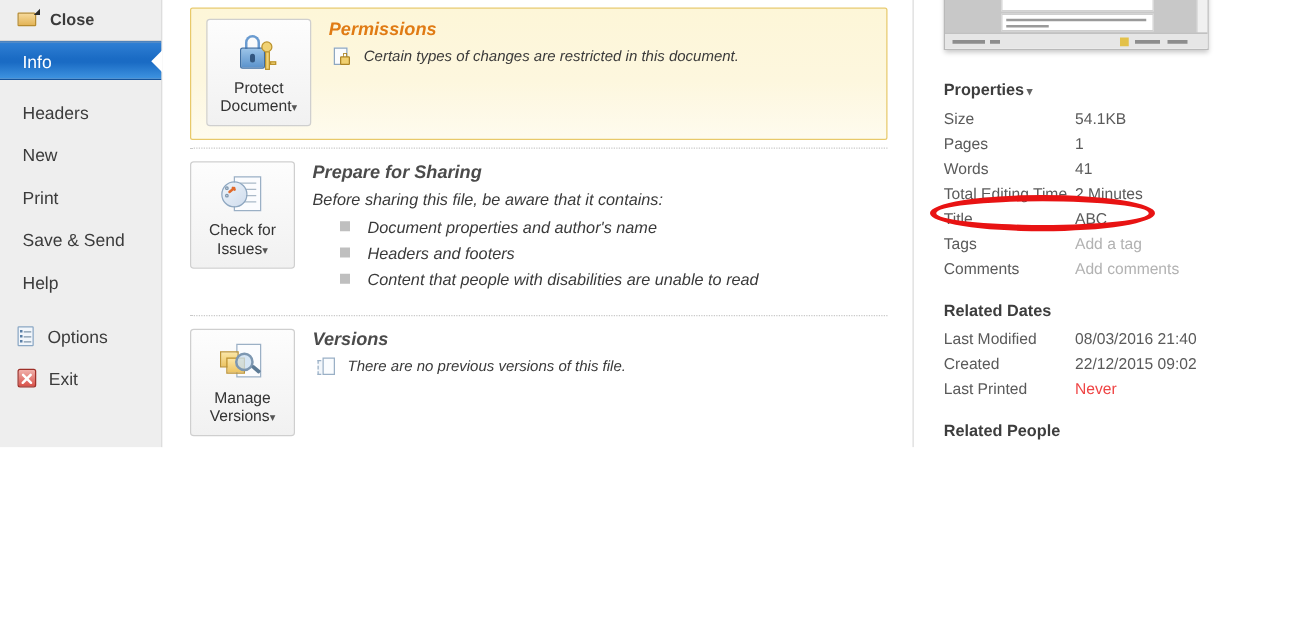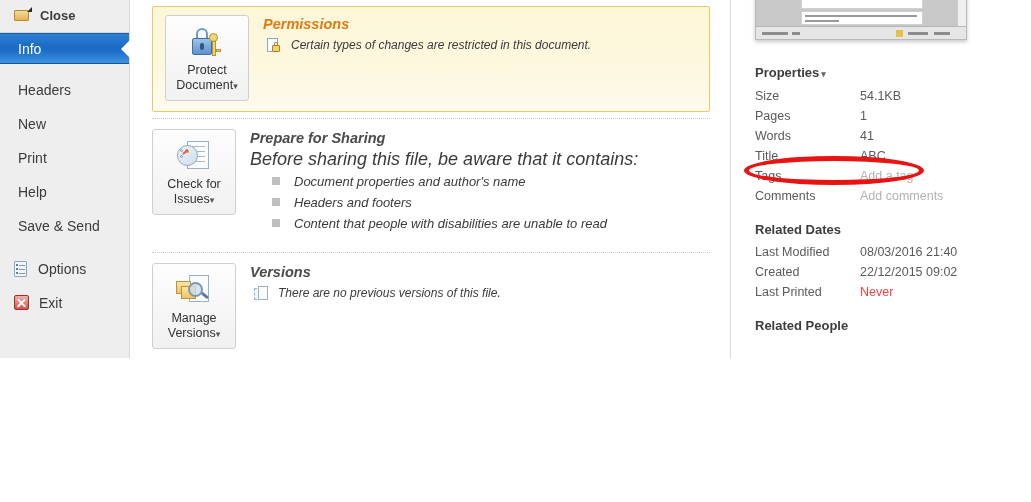--- a/index.html
+++ b/index.html
@@ -265,21 +265,21 @@
     font-size: 14.5px; font-weight: bold;
     color: #4b4b4b; margin-bottom: 4px;
   }
   .stitle.orange { color: #e07b14; }
   .sline {
     display: flex; align-items: flex-start;
     font-size: 12px; color: #3a3a3a;
     line-height: 19px; margin-bottom: 1px;
   }
   .sline .lead { width: 28px; flex: none; position: relative; height: 18px; }
-  .sub { font-size: 18px; color: #3a3a3a; line-height: 19px; margin-bottom: 2px; }
+  .sub { font-size: 13px; color: #3a3a3a; line-height: 19px; margin-bottom: 2px; }
   .bullets { margin: 2px 0 0 0; }
   .bullet {
     display: flex; align-items: flex-start;
     font-size: 13px; color: #3a3a3a; line-height: 21px;
   }
   .bullet .sq {
     width: 8px; height: 8px; background: #bfbfbf;
     margin: 6px 14px 0 22px; flex: none;
   }
 
@@ -402,24 +402,24 @@
       <div class="nav-item">
         <span class="nav-label">Headers</span>
       </div>
       <div class="nav-item">
         <span class="nav-label">New</span>
       </div>
       <div class="nav-item">
         <span class="nav-label">Print</span>
       </div>
       <div class="nav-item">
+        <span class="nav-label">Save &amp; Send</span>
+      </div>
+      <div class="nav-item">
         <span class="nav-label">Help</span>
-      </div>
-      <div class="nav-item">
-        <span class="nav-label">Save &amp; Send</span>
       </div>
 
       <div class="nav-gap"></div>
 
       <div class="nav-item with-icon">
         <span class="ico ico-options">
           <span class="o-page"></span>
           <span class="o-l" style="top:4px"></span>
           <span class="o-l" style="top:8px"></span>
           <span class="o-l" style="top:12px"></span>
@@ -582,20 +582,24 @@
         </div>
         <div class="prow">
           <span class="pkey">Pages</span>
           <span class="pval">1</span>
         </div>
         <div class="prow">
           <span class="pkey">Words</span>
           <span class="pval">41</span>
         </div>
         <div class="prow">
+          <span class="pkey">Total Editing Time</span>
+          <span class="pval">2 Minutes</span>
+        </div>
+        <div class="prow">
           <span class="pkey">Title</span>
           <span class="pval">ABC</span>
         </div>
         <div class="prow">
           <span class="pkey">Tags</span>
           <span class="pval placeholder">Add a tag</span>
         </div>
         <div class="prow">
           <span class="pkey">Comments</span>
           <span class="pval placeholder">Add comments</span>

